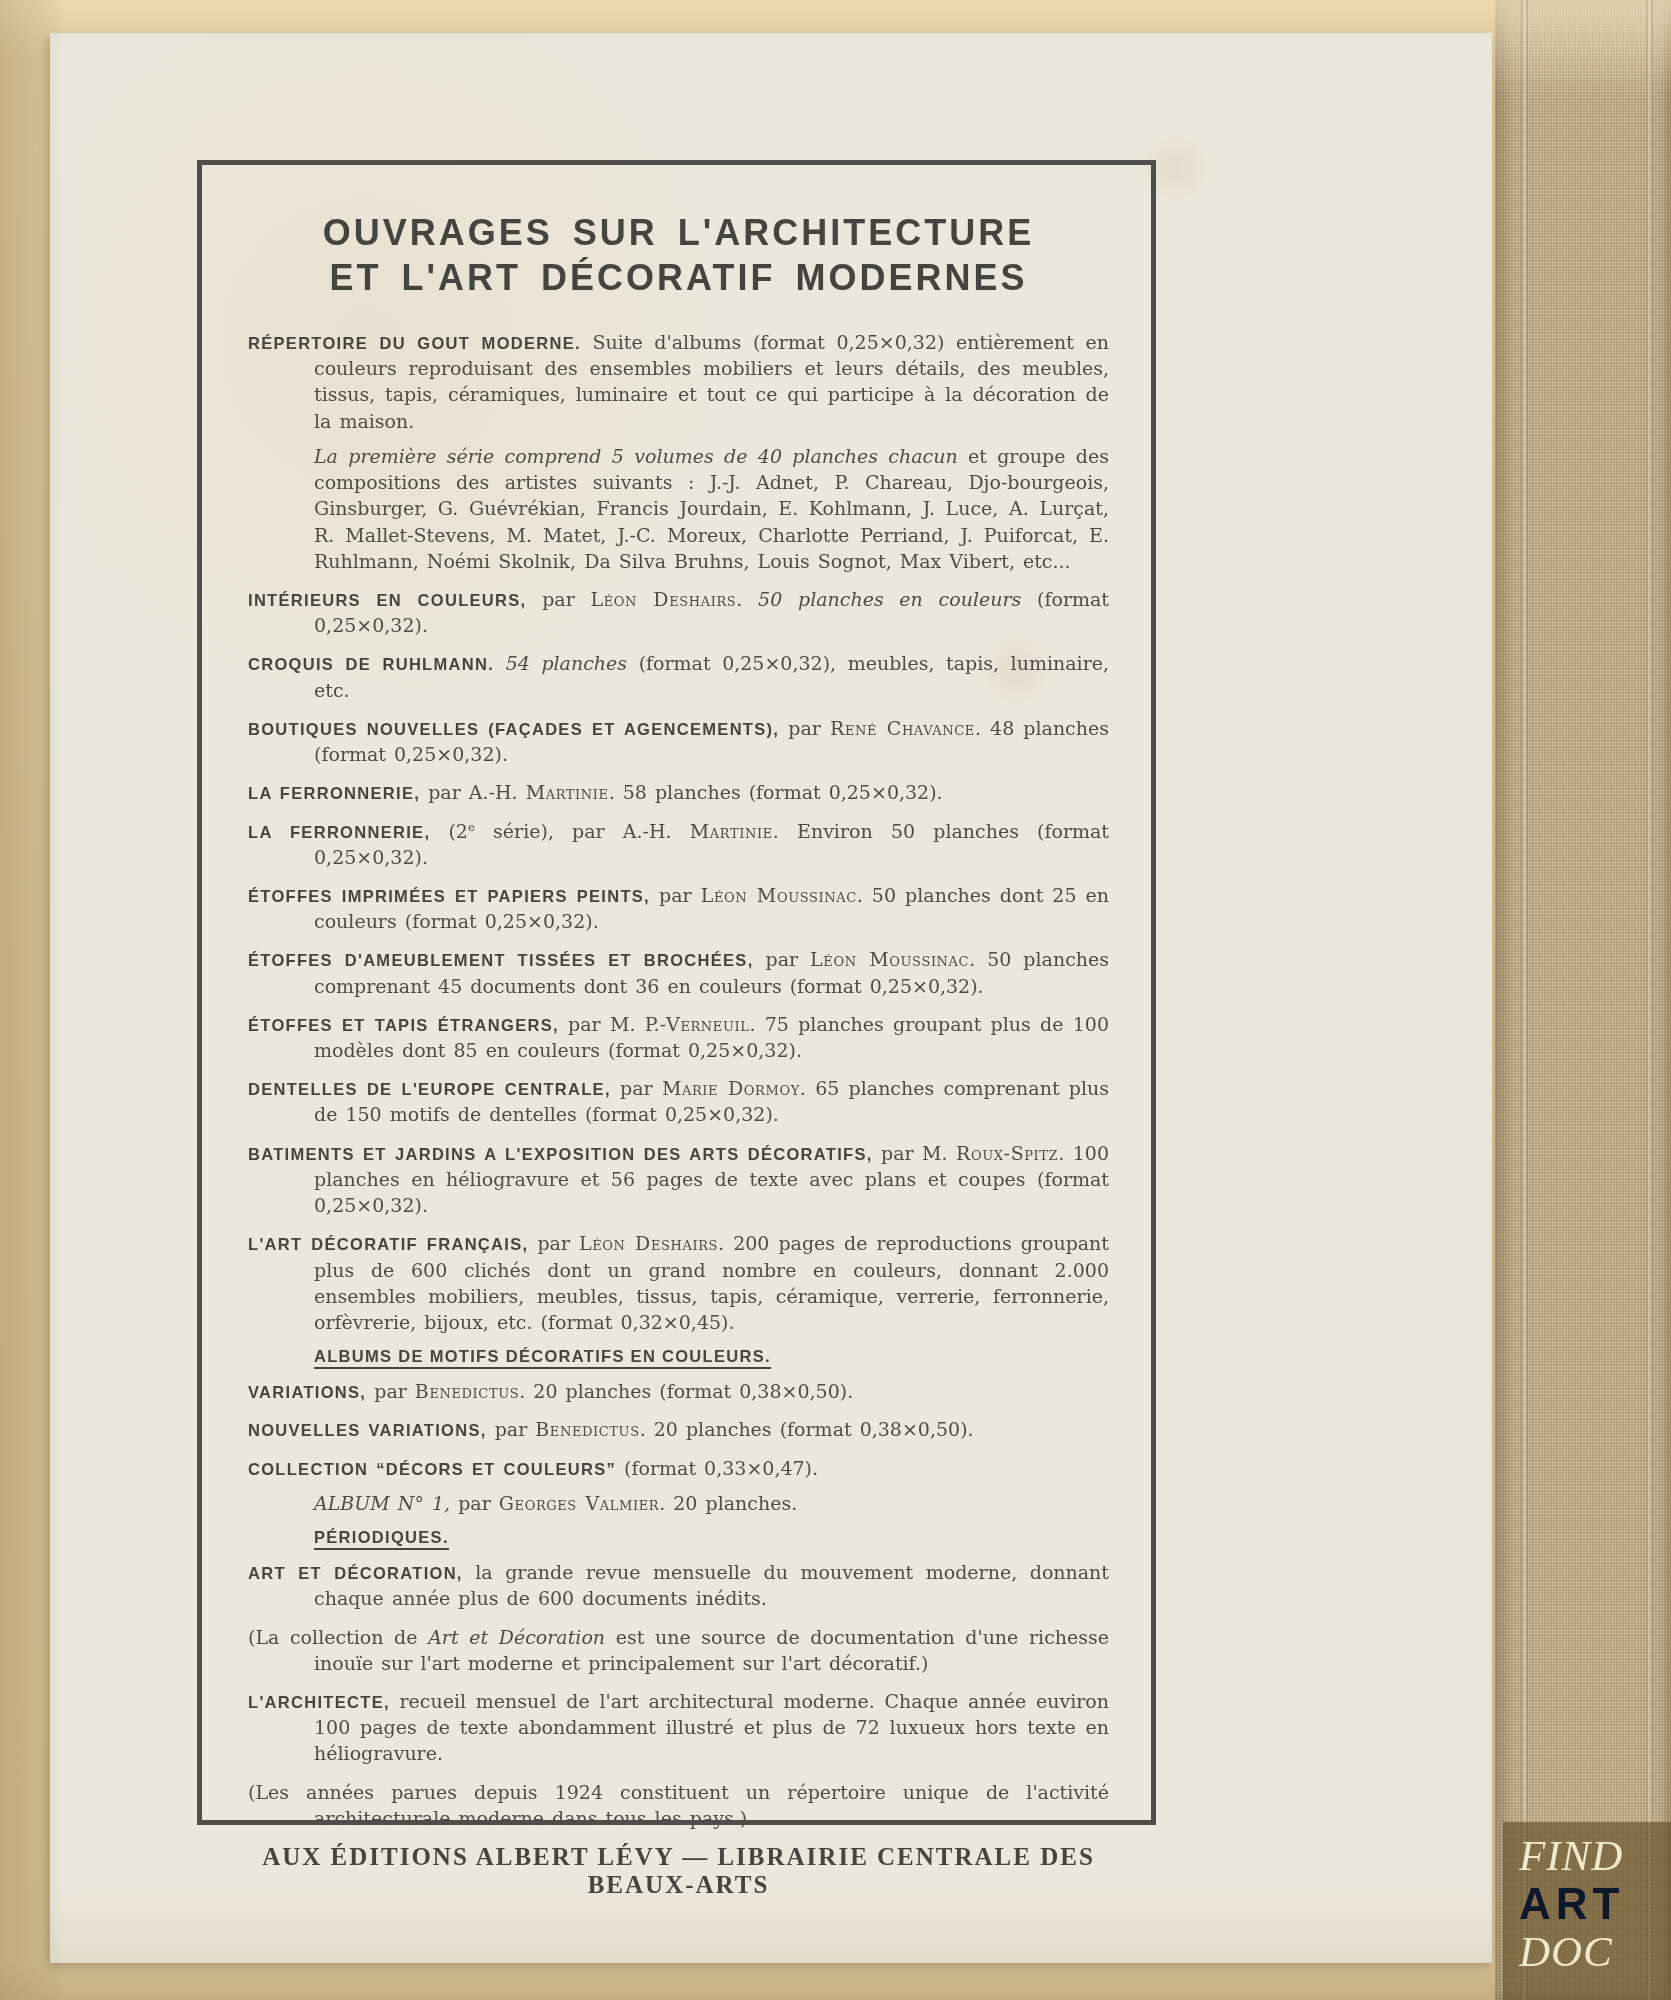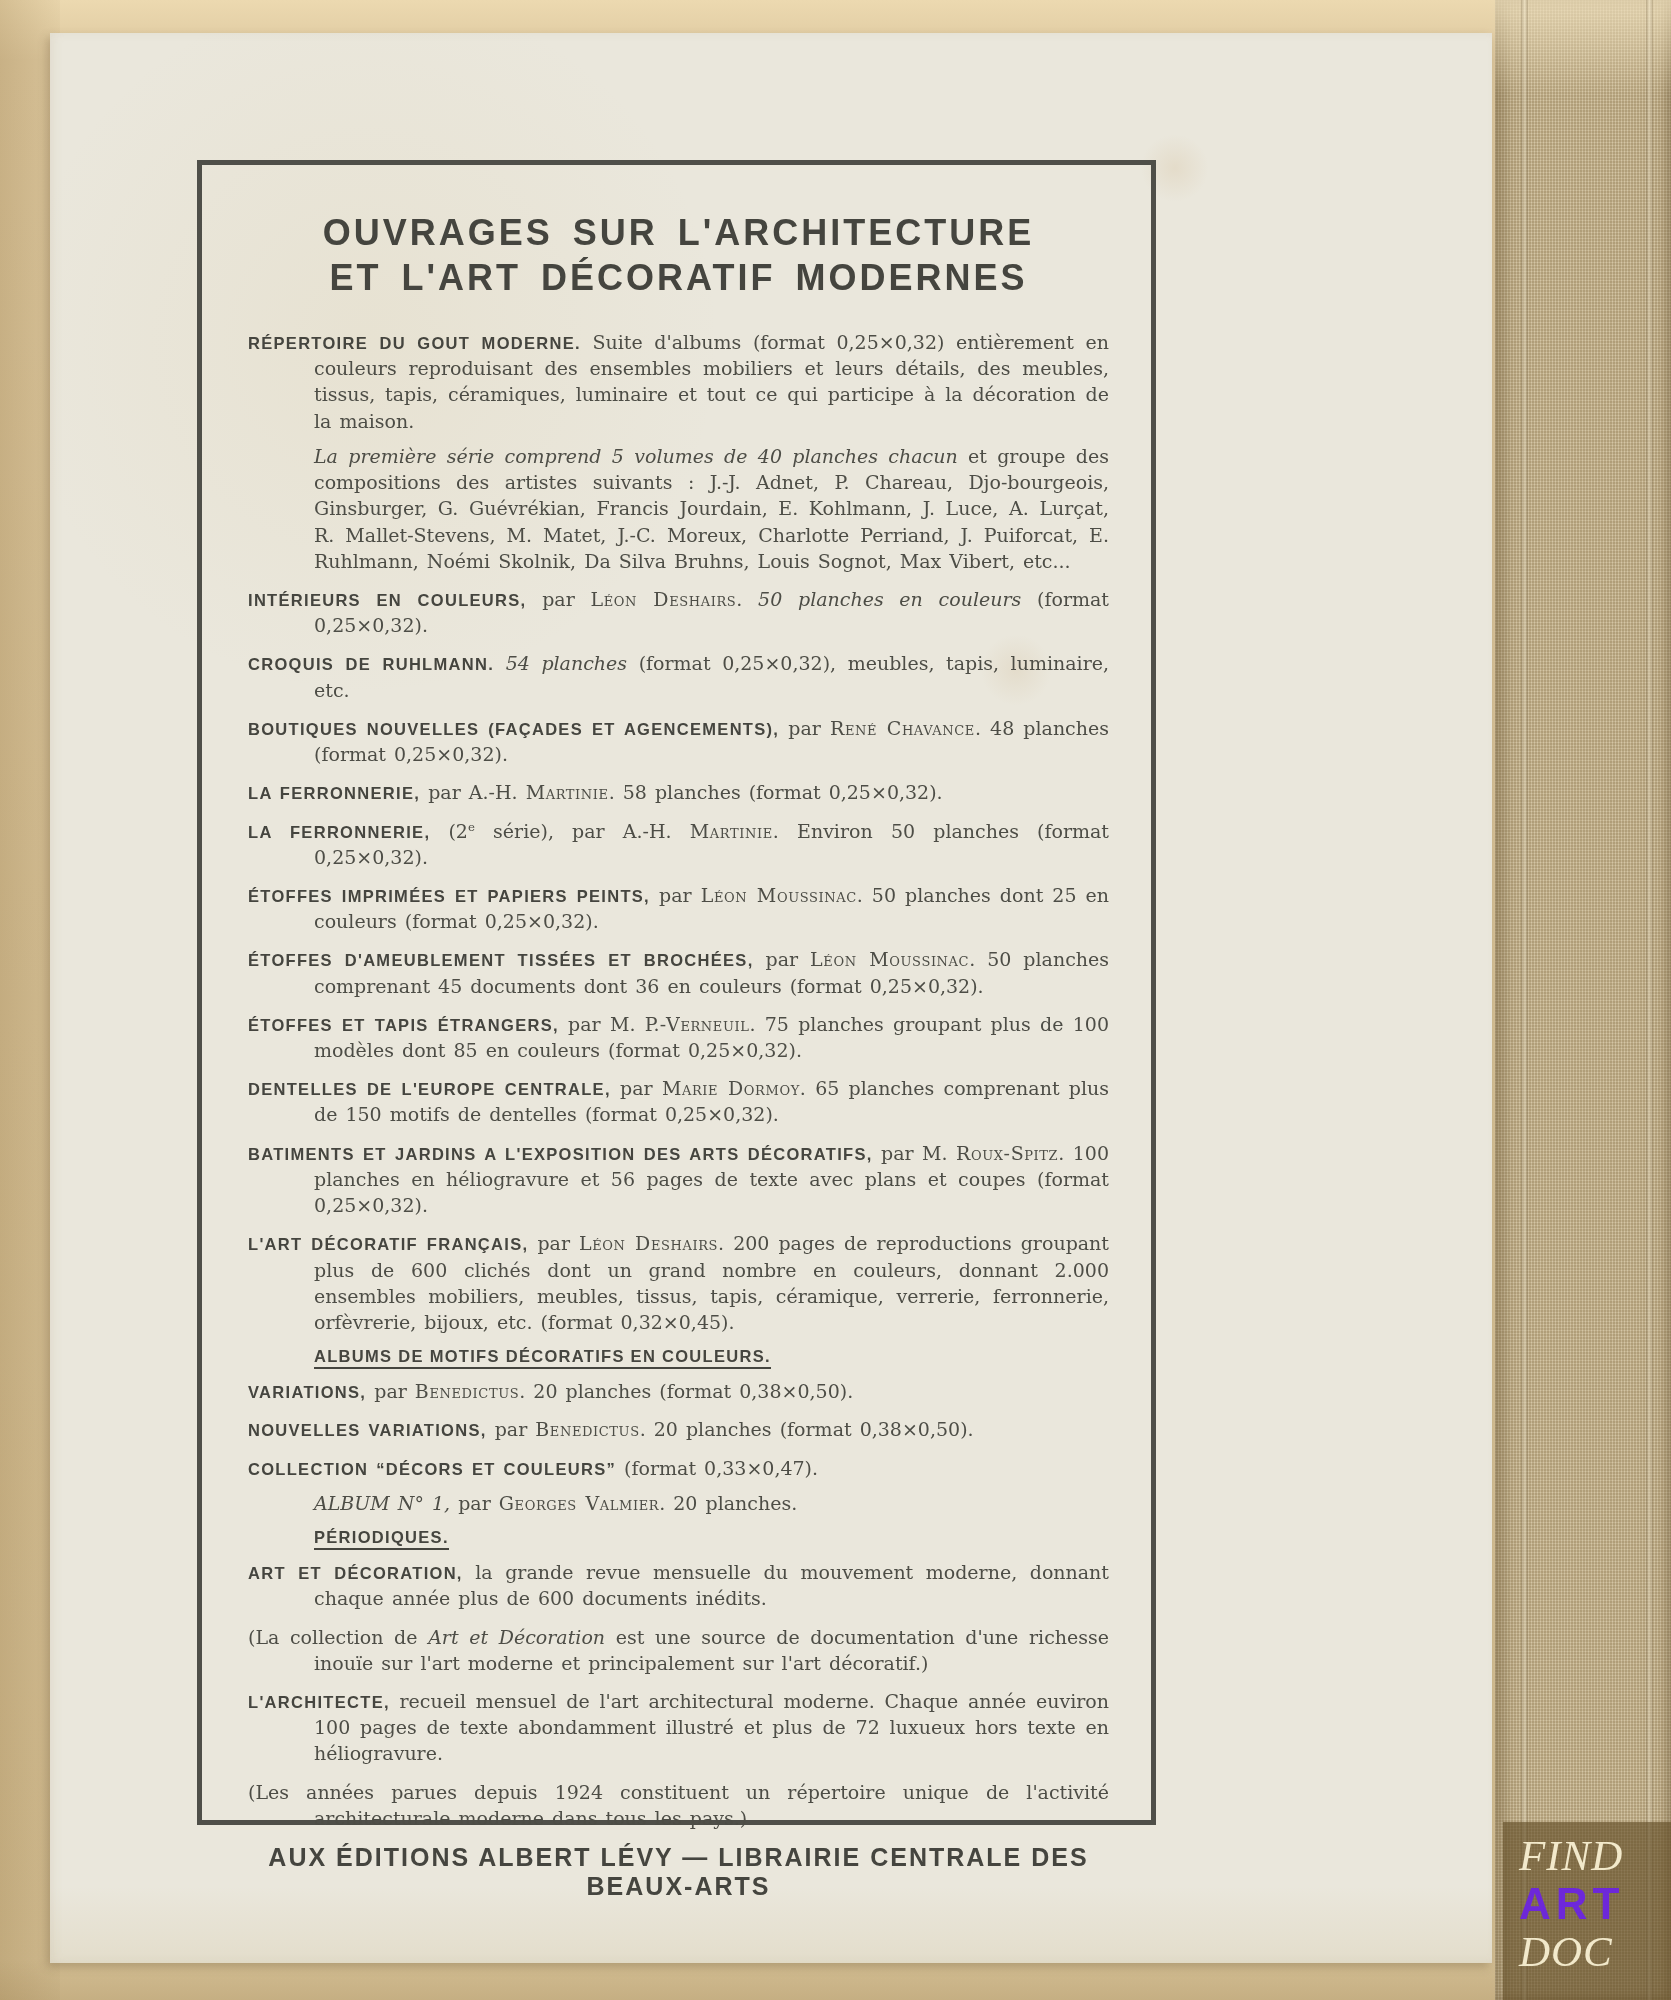--- a/index.html
+++ b/index.html
@@ -56,21 +56,21 @@
   .heading .seg { border-bottom:2px solid currentColor; padding-bottom:2px; }
   .s-lead {
     font-family:"Liberation Sans","DejaVu Sans",sans-serif; font-weight:700;
     font-size:16.5px; letter-spacing:1.3px; color:#45453f;
   }
   .s-i  { font-style:italic; }
   .s-sc { font-variant:small-caps; letter-spacing:0.6px; }
   .s-sup{ vertical-align:super; font-size:0.62em; }
   .footer {
     margin-top:auto; text-align:center; color:#45453f;
-    font-family:Liberation Sans, sans-serif; font-weight:700;
+    font-family:Liberation Serif, serif; font-weight:700;
     padding-bottom:28px;
   }
   .footer-line1 { font-size:25px; letter-spacing:2px; }
   .footer-line2 { font-size:17px; letter-spacing:3px; margin-top:8px; }
   
   .spine {
     position:absolute; right:0; top:0; width:176px; height:2000px;
     background:
       repeating-linear-gradient(90deg, rgba(255,250,230,0.16) 0 1px, rgba(120,100,60,0.14) 1px 3px),
       repeating-linear-gradient(0deg, rgba(255,250,230,0.13) 0 1px, rgba(110,90,55,0.12) 1px 3px),
@@ -93,21 +93,21 @@
     background:rgba(95,75,35,0.62);
     padding:10px 0 0 16px; box-sizing:border-box;
     line-height:48px;
   }
   .wm-find, .wm-doc {
     font-family:"Liberation Serif","DejaVu Serif",serif;
     font-size:43px; color:#f2e9cb; letter-spacing:1px; display:block;font-style:italic;
   }
   .wm-art {
     font-family:"Liberation Sans","DejaVu Sans",sans-serif; font-weight:700;
-    font-size:44px; color:#6d28d9; letter-spacing:5px; display:block;
+    font-size:44px; color:#0f172a; letter-spacing:5px; display:block;
   }
 </style>
 </head>
 <body>
 
 <div class="board-shade-left"></div>
 <div class="board-shade-bottom"></div>
 
 <div class="page">
   <div class="frame">

